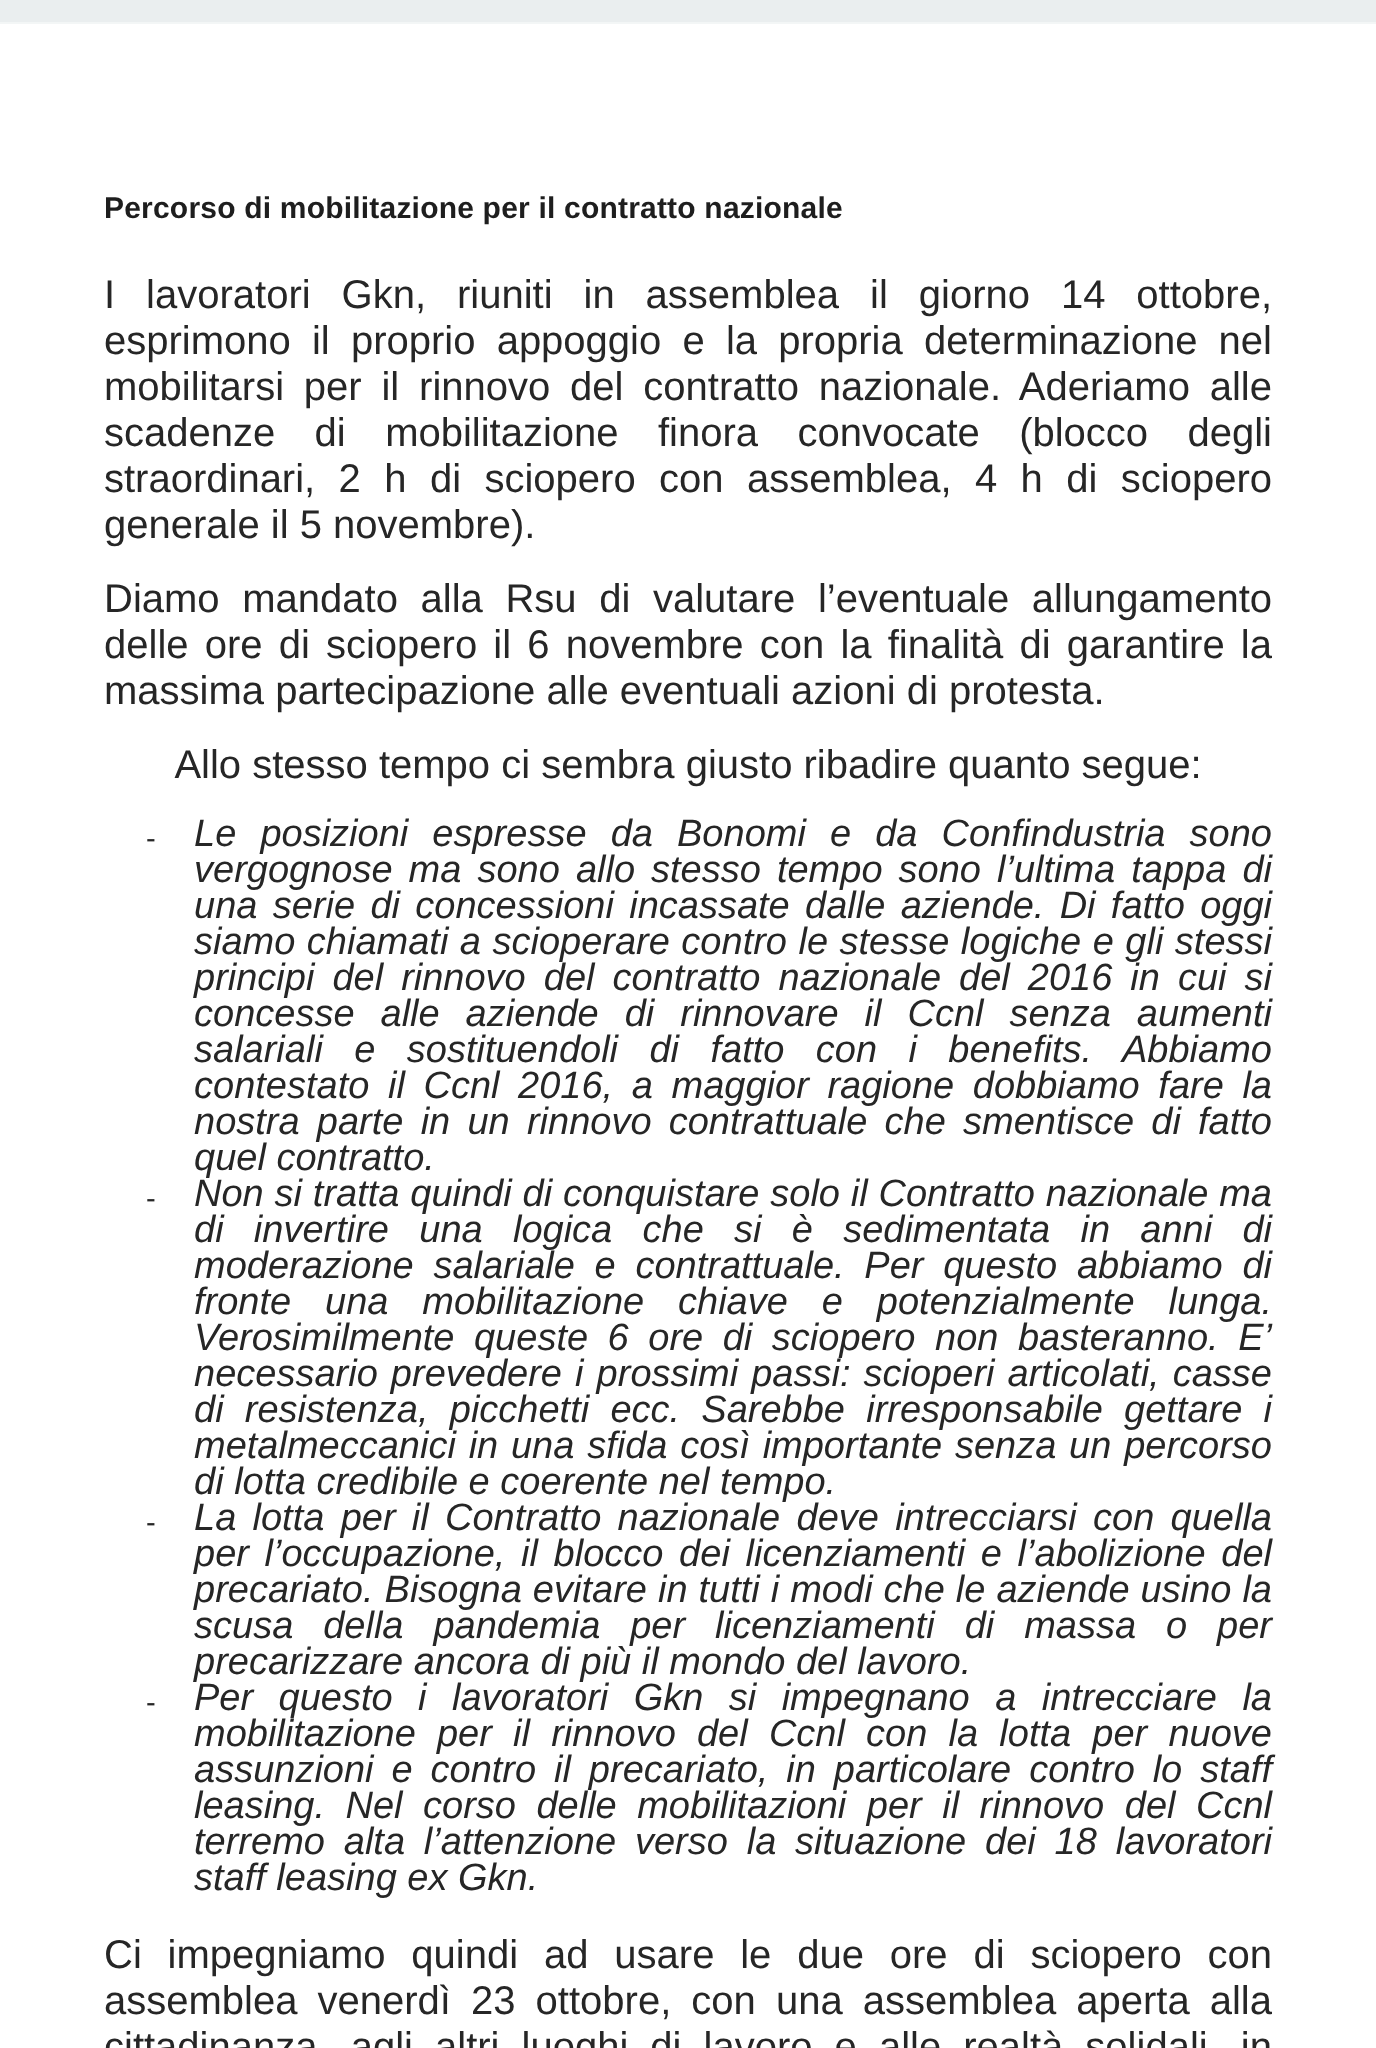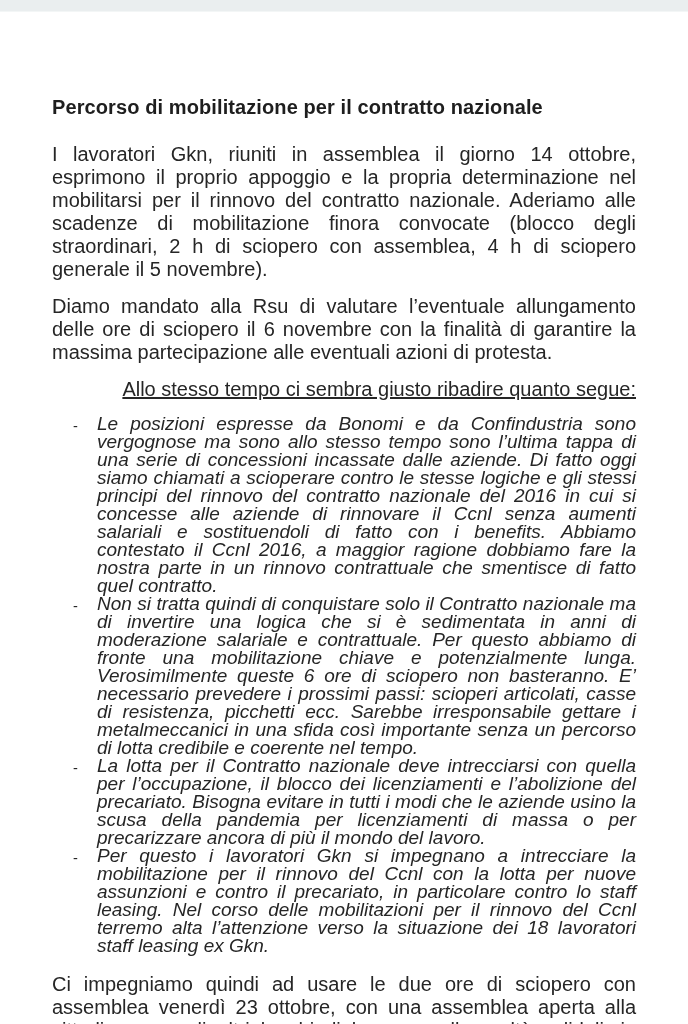--- a/index.html
+++ b/index.html
@@ -19,35 +19,34 @@
     width: 100%;
     height: 11px;
     background: #eaeeef;
     border-bottom: 1px solid #f3f6f6;
   }
   .doc {
     padding: 0 52px;
   }
   .title {
     margin: 84px 0 24px 0;
-    font-size: 20px;
+    font-size: 15px;
     font-weight: bold;
     color: #1e1e1e;
     letter-spacing: 0.1px;
   }
   .para {
     font-size: 20px;
     line-height: 23px;
     text-align: justify;
     margin: 0 0 14px 0;
     color: #262626;
   }
   .para.single {
-    text-align: right;
-    text-decoration: underline;
+    text-align: center;
   }
   .bullet-list {
     margin: 14px 0 18px 0;
   }
   .bullet-item {
     display: flex;
     align-items: flex-start;
   }
   .bullet-marker {
     width: 24px;

